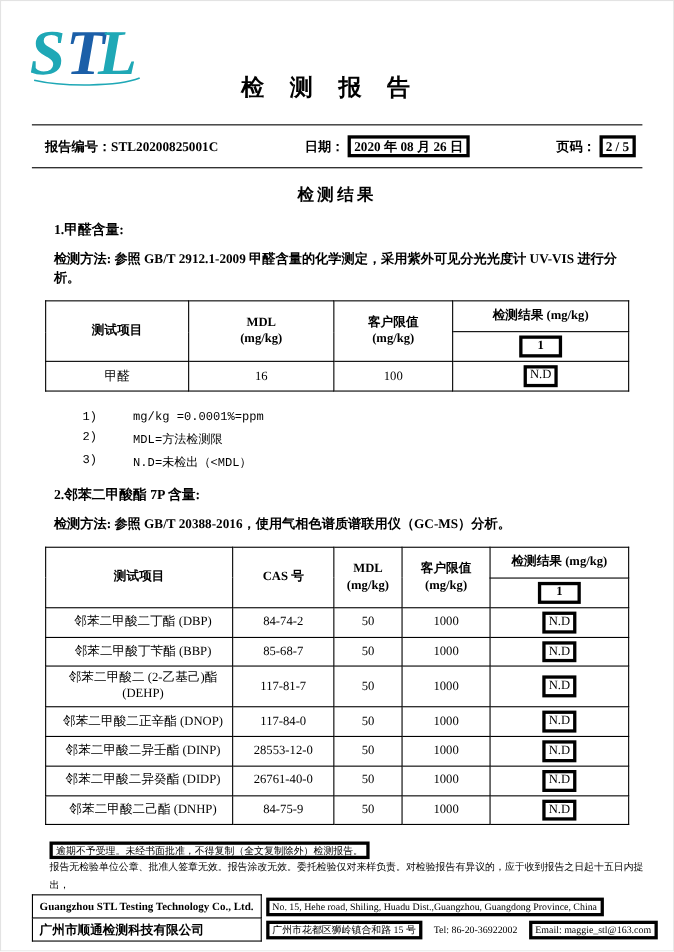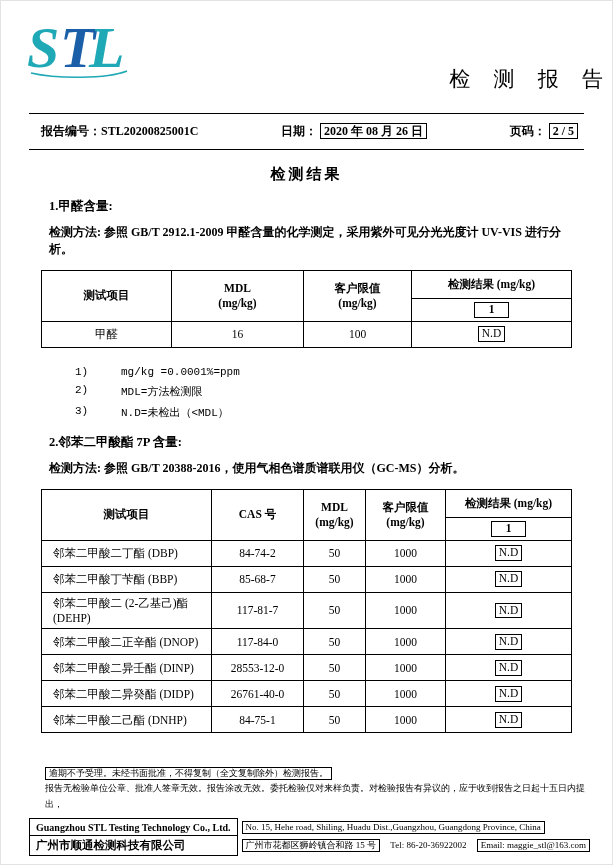--- a/index.html
+++ b/index.html
@@ -10,22 +10,22 @@
     background: #fff;
     border: 1px solid #e3e3e3;
     font-family: "Liberation Serif", serif;
     color: #000;
     overflow: hidden;
   }
   
   .header { position: relative; height: 112px; }
   .logo { position: absolute; left: 26px; top: 12px; width: 104px; height: 66px; }
   .doc-title {
-    position: absolute; left: 0; right: 0; top: 64px;
-    text-align: right; font-size: 21px; font-weight: normal; letter-spacing: 9px;
+    position: absolute; left: 0; right: 12px; top: 64px;
+    text-align: center; font-size: 21px; font-weight: bold; letter-spacing: 9px;
   }
   .rule { height: 1px; background: #000; margin: 0 28px; }
   .meta-row {
     margin: 0 28px; padding: 9px 6px 9px 12px;
     display: flex; justify-content: space-between; align-items: center;
     font-size: 12px; font-weight: bold; white-space: nowrap; text-align: right;
   }
   .results-heading {
     text-align: center; font-size: 15px; font-weight: bold;
     margin: 15px 0 2px; letter-spacing: 3px;
@@ -42,28 +42,28 @@
   }
   table.report th { font-weight: bold; height: 28px; }
   table.report th.sample-th { height: 18px; }
   table.report td { height: 26px; }
   .t1 { width: 530px; }
   .t1 .w-item { width: 130px; } .t1 .w-mdl { width: 132px; }
   .t1 .w-limit { width: 108px; } .t1 .w-result { width: 160px; }
   .t2 { width: 530px; }
   .t2 .w-item { width: 170px; } .t2 .w-cas { width: 92px; }
   .t2 .w-mdl { width: 62px; } .t2 .w-limit { width: 80px; } .t2 .w-result { width: 126px; }
-  .t2 td.left { text-align: left; padding-left: 11px; }
+  .t2 td.left { text-align: center; padding-left: 11px; }
   
   .notes { margin: 18px 0 0 48px; font-size: 12px; }
   .notes-label { font-weight: bold; }
   .note-item { display: flex; margin: 6px 0 0 26px; font-family: "Liberation Mono", monospace; font-size: 11px; }
   .note-num { width: 46px; }
   
-  .field-teal { border: 1px solid #000000; padding: 0 3px; display: inline-block; line-height: 1.2; }
+  .field-teal { border: 3px solid #000000; padding: 0 3px; display: inline-block; line-height: 1.2; }
   .field-teal.wide { padding: 0 14px; }
   
   .disclaimer {
     position: absolute; left: 44px; right: 26px; bottom: 52px;
     font-size: 9px; line-height: 1.7;
   }
   .footer-info { position: absolute; left: 28px; right: 28px; bottom: 8px; }
   table.footer-tbl { width: 100%; border-collapse: collapse; }
   table.footer-tbl td { vertical-align: middle; }
   td.company {
@@ -227,21 +227,21 @@
       </tr>
       <tr>
         <td class="left">邻苯二甲酸二异癸酯 (DIDP)</td>
         <td>26761-40-0</td>
         <td>50</td>
         <td>1000</td>
         <td><span class="field-teal">N.D</span></td>
       </tr>
       <tr>
         <td class="left">邻苯二甲酸二己酯 (DNHP)</td>
-        <td>84-75-1</td>
+        <td>84-75-9</td>
         <td>50</td>
         <td>1000</td>
         <td><span class="field-teal">N.D</span></td>
       </tr>
     </tbody>
   </table>
 
   <div class="disclaimer">
     <div>
       <span class="field-teal">逾期不予受理。未经书面批准，不得复制（全文复制除外）检测报告。</span>

